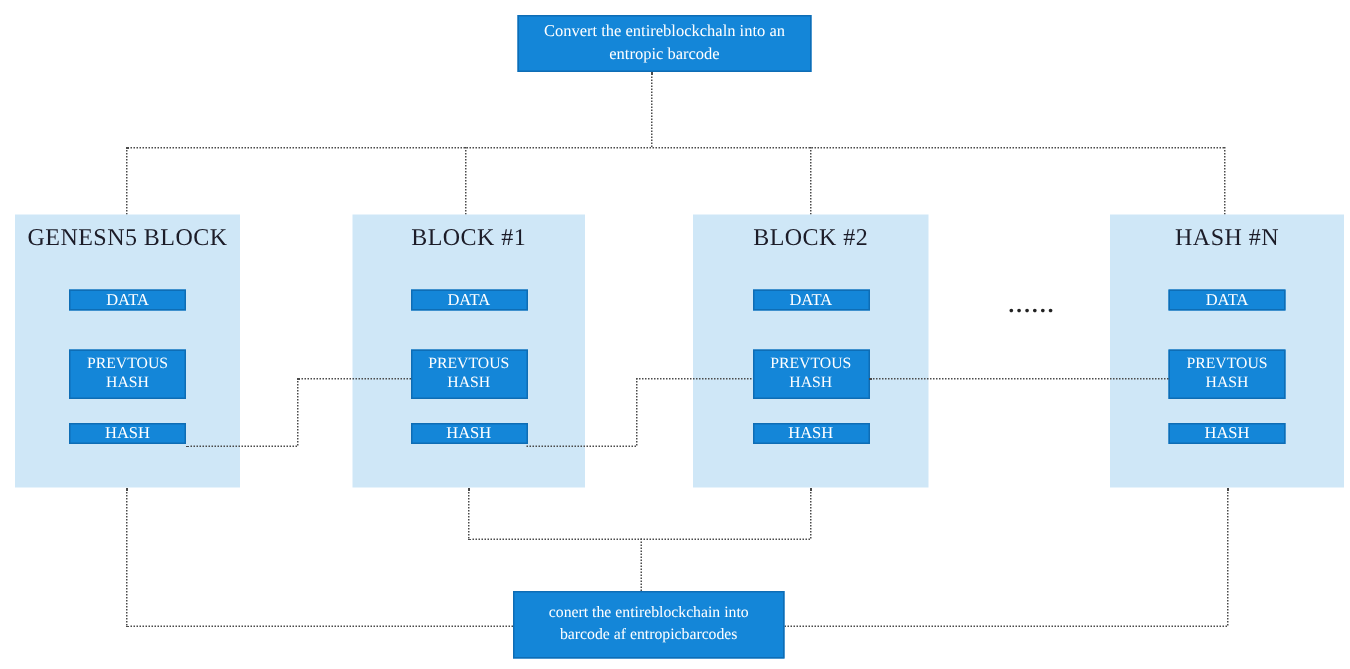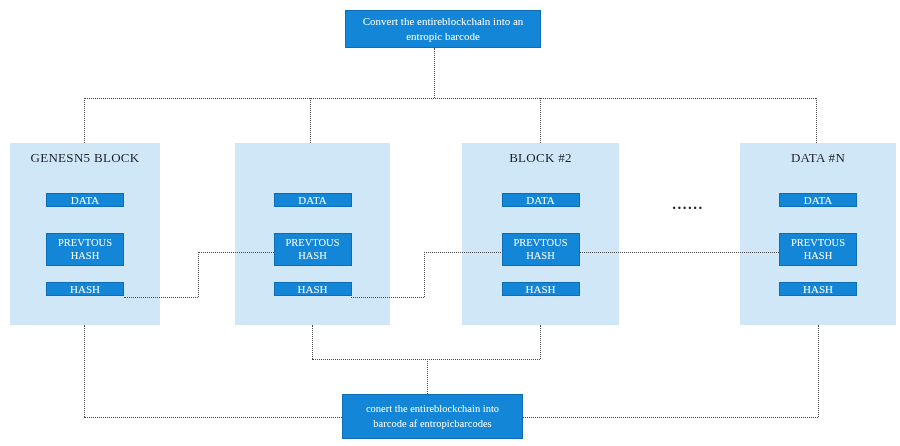--- a/index.html
+++ b/index.html
@@ -16,21 +16,21 @@
   .note-box{
     position:absolute;background:var(--accent);border:1px solid var(--accent-border);
     color:#ffffff;display:flex;align-items:center;justify-content:center;text-align:center;
     font-size:11px;line-height:1.35;padding:2px 10px;
   }
   .block{
     position:absolute;background:var(--block-bg);top:143px;height:182px;
   }
   .block-title{
     position:absolute;top:7px;left:0;right:0;text-align:center;
-    color:var(--header-text);font-size:13px;letter-spacing:.3px;
+    color:var(--header-text);font-size:16px;letter-spacing:.3px;
   }
   .sub-box{
     position:absolute;left:50%;transform:translateX(-50%);
     width:78px;background:var(--accent);border:1px solid var(--accent-border);
     color:#ffffff;display:flex;align-items:center;justify-content:center;text-align:center;
     font-size:11px;line-height:1.15;
   }
   .sub-data{top:50px;height:14px;}
   .sub-prev{top:90px;height:33px;font-size:10.5px;}
   .sub-hash{top:139px;height:14px;}
@@ -62,36 +62,37 @@
   <div class="vline" style="left:816px;top:98px;height:45px;"></div>
 
   <div class="block" style="left:10px;width:150px;">
     <div class="block-title">GENESN5 BLOCK</div>
     <div class="sub-box sub-data">DATA</div>
     <div class="sub-box sub-prev">PREVTOUS HASH</div>
     <div class="sub-box sub-hash">HASH</div>
   </div>
 
   <div class="block" style="left:235px;width:155px;">
+    <div class="block-title">BLOCK #1</div>
     <div class="sub-box sub-data">DATA</div>
     <div class="sub-box sub-prev">PREVTOUS HASH</div>
     <div class="sub-box sub-hash">HASH</div>
   </div>
 
   <div class="block" style="left:462px;width:157px;padding-left:36px;">
     <div class="block-title">BLOCK #2</div>
     <div class="sub-box sub-data">DATA</div>
     <div class="sub-box sub-prev">PREVTOUS HASH</div>
     <div class="sub-box sub-hash">HASH</div>
   </div>
 
   <div class="ellipsis">......</div>
 
   <div class="block" style="left:740px;width:156px;">
-    <div class="block-title">DATA #N</div>
+    <div class="block-title">HASH #N</div>
     <div class="sub-box sub-data">DATA</div>
     <div class="sub-box sub-prev">PREVTOUS HASH</div>
     <div class="sub-box sub-hash">HASH</div>
   </div>
 
   <div class="hline" style="left:124px;top:297px;width:74px;"></div>
   <div class="vline" style="left:198px;top:252px;height:45px;"></div>
   <div class="hline" style="left:198px;top:252px;width:76px;"></div>
 
   <div class="hline" style="left:351px;top:297px;width:73px;"></div>

